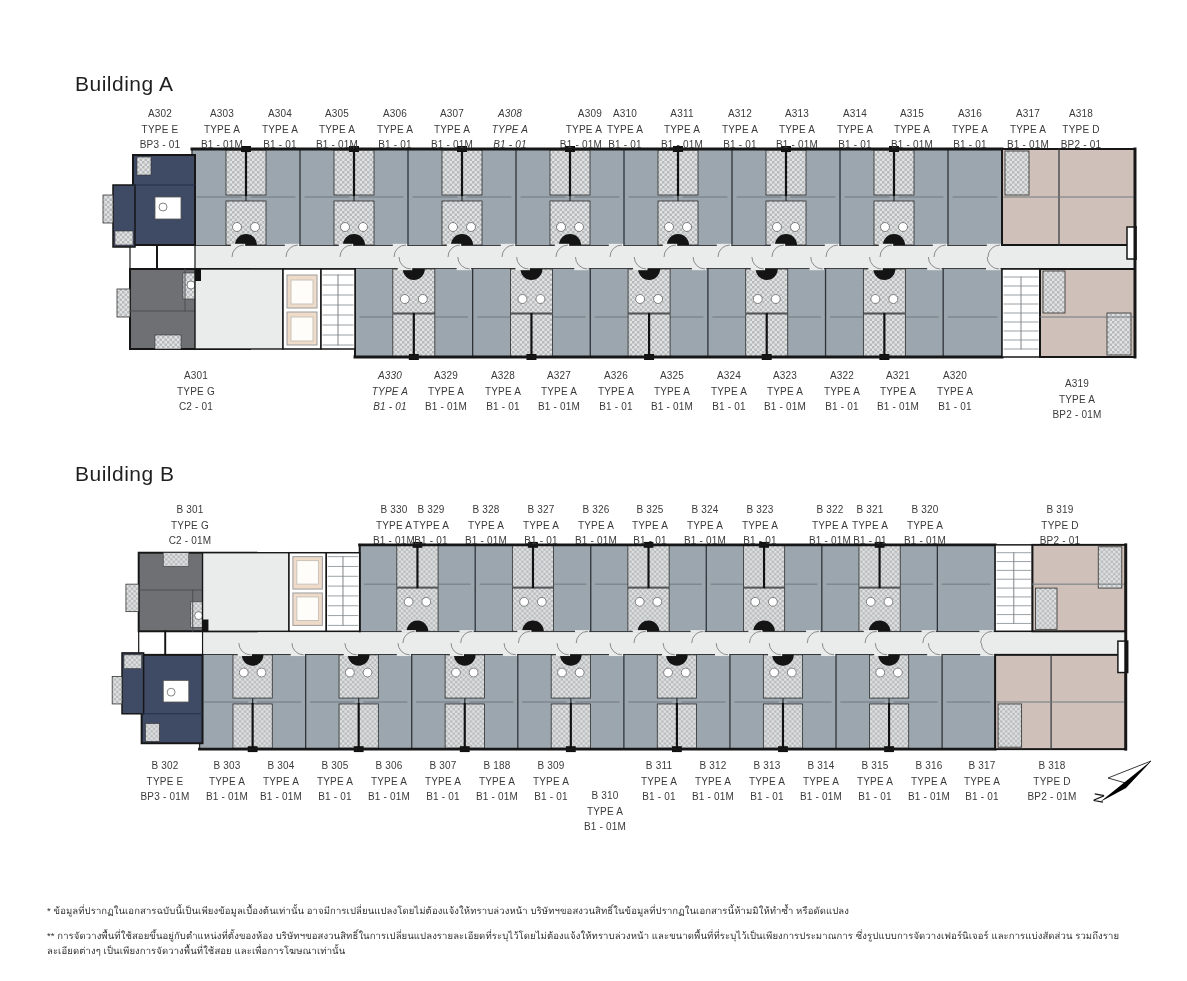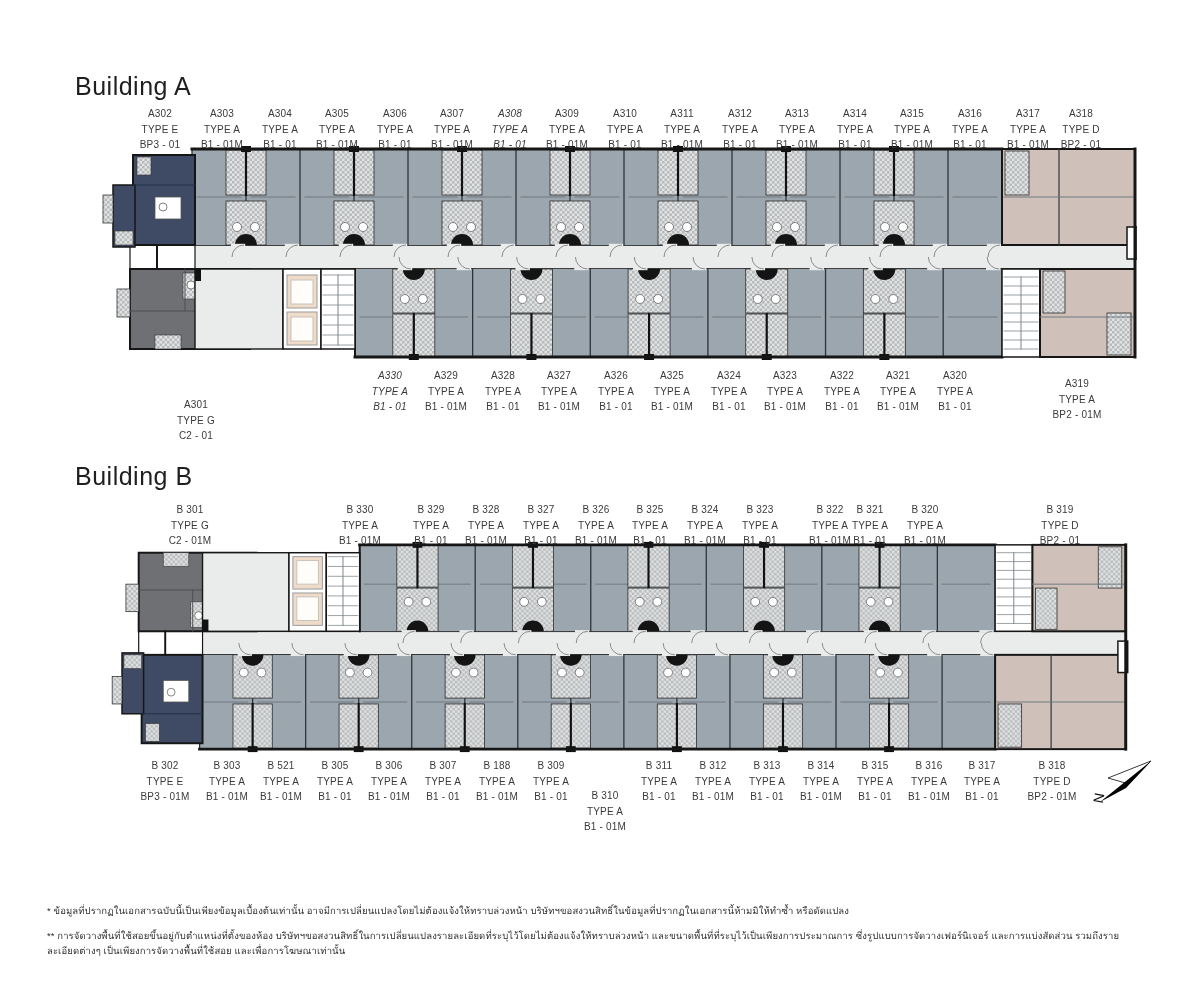--- a/index.html
+++ b/index.html
@@ -1,21 +1,21 @@
 <!DOCTYPE html>
 <html><head>
 <meta charset="utf-8">
 <style>
   html,body{margin:0;padding:0;background:#ffffff;}
   .page{
     position:relative;width:1187px;height:981px;background:#ffffff;
     font-family:"Liberation Sans", sans-serif;overflow:hidden;
   }
   .bldg-title{
-    position:absolute;margin:0;font-size:25px;font-weight:500;color:#1f1f1f;
+    position:absolute;margin:0;font-size:21px;font-weight:500;color:#1f1f1f;
     letter-spacing:.5px;
   }
   #title-a{left:75px;top:72px;}
   #title-b{left:75px;top:462px;}
   .plan-svg{position:absolute;left:97px;width:1040px;}
   #plan-a{top:141px;height:224px;}
   #plan-b{top:537px;height:220px;}
   .labels{position:absolute;inset:0;pointer-events:none;}
   .unit-label{
     position:absolute;width:70px;transform:translateX(-50%);text-align:center;
@@ -597,21 +597,21 @@
       <div class="unit-label" style="left: 452px; top: 106px;">
         <span>A307</span>
         <span>TYPE A</span>
         <span>B1 - 01M</span>
       </div>
       <div class="unit-label" style="left: 510px; top: 106px; font-style: italic;">
         <span>A308</span>
         <span>TYPE A</span>
         <span>B1 - 01</span>
       </div>
-      <div class="unit-label" style="left: 567px; top: 106px;">
+      <div class="unit-label" style="left: 567px; top: 106px; text-align: right;">
         <span>A309</span>
         <span>TYPE A</span>
         <span>B1 - 01M</span>
       </div>
       <div class="unit-label" style="left: 625px; top: 106px;">
         <span>A310</span>
         <span>TYPE A</span>
         <span>B1 - 01</span>
       </div>
       <div class="unit-label" style="left: 682px; top: 106px;">
@@ -647,21 +647,21 @@
       <div class="unit-label" style="left: 1028px; top: 106px;">
         <span>A317</span>
         <span>TYPE A</span>
         <span>B1 - 01M</span>
       </div>
       <div class="unit-label" style="left: 1081px; top: 106px;">
         <span>A318</span>
         <span>TYPE D</span>
         <span>BP2 - 01</span>
       </div>
-      <div class="unit-label" style="left: 196px; top: 368px; margin-top: 29px;">
+      <div class="unit-label" style="left: 196px; top: 368px;">
         <span>A301</span>
         <span>TYPE G</span>
         <span>C2 - 01</span>
       </div>
       <div class="unit-label" style="left: 390px; top: 368px; font-style: italic;">
         <span>A330</span>
         <span>TYPE A</span>
         <span>B1 - 01</span>
       </div>
       <div class="unit-label" style="left: 446px; top: 368px;">
@@ -717,21 +717,21 @@
       <div class="unit-label" style="left: 1077px; top: 368px; margin-top: 8px;">
         <span>A319</span>
         <span>TYPE A</span>
         <span>BP2 - 01M</span>
       </div>
       <div class="unit-label" style="left: 190px; top: 502px;">
         <span>B 301</span>
         <span>TYPE G</span>
         <span>C2 - 01M</span>
       </div>
-      <div class="unit-label" style="left: 360px; top: 502px;">
+      <div class="unit-label" style="left: 394px; top: 502px;">
         <span>B 330</span>
         <span>TYPE A</span>
         <span>B1 - 01M</span>
       </div>
       <div class="unit-label" style="left: 431px; top: 502px;">
         <span>B 329</span>
         <span>TYPE A</span>
         <span>B1 - 01</span>
       </div>
       <div class="unit-label" style="left: 486px; top: 502px;">
@@ -788,21 +788,21 @@
         <span>B 302</span>
         <span>TYPE E</span>
         <span>BP3 - 01M</span>
       </div>
       <div class="unit-label" style="left: 227px; top: 758px;">
         <span>B 303</span>
         <span>TYPE A</span>
         <span>B1 - 01M</span>
       </div>
       <div class="unit-label" style="left: 281px; top: 758px;">
-        <span>B 521</span>
+        <span>B 304</span>
         <span>TYPE A</span>
         <span>B1 - 01M</span>
       </div>
       <div class="unit-label" style="left: 335px; top: 758px;">
         <span>B 305</span>
         <span>TYPE A</span>
         <span>B1 - 01</span>
       </div>
       <div class="unit-label" style="left: 389px; top: 758px;">
         <span>B 306</span>

